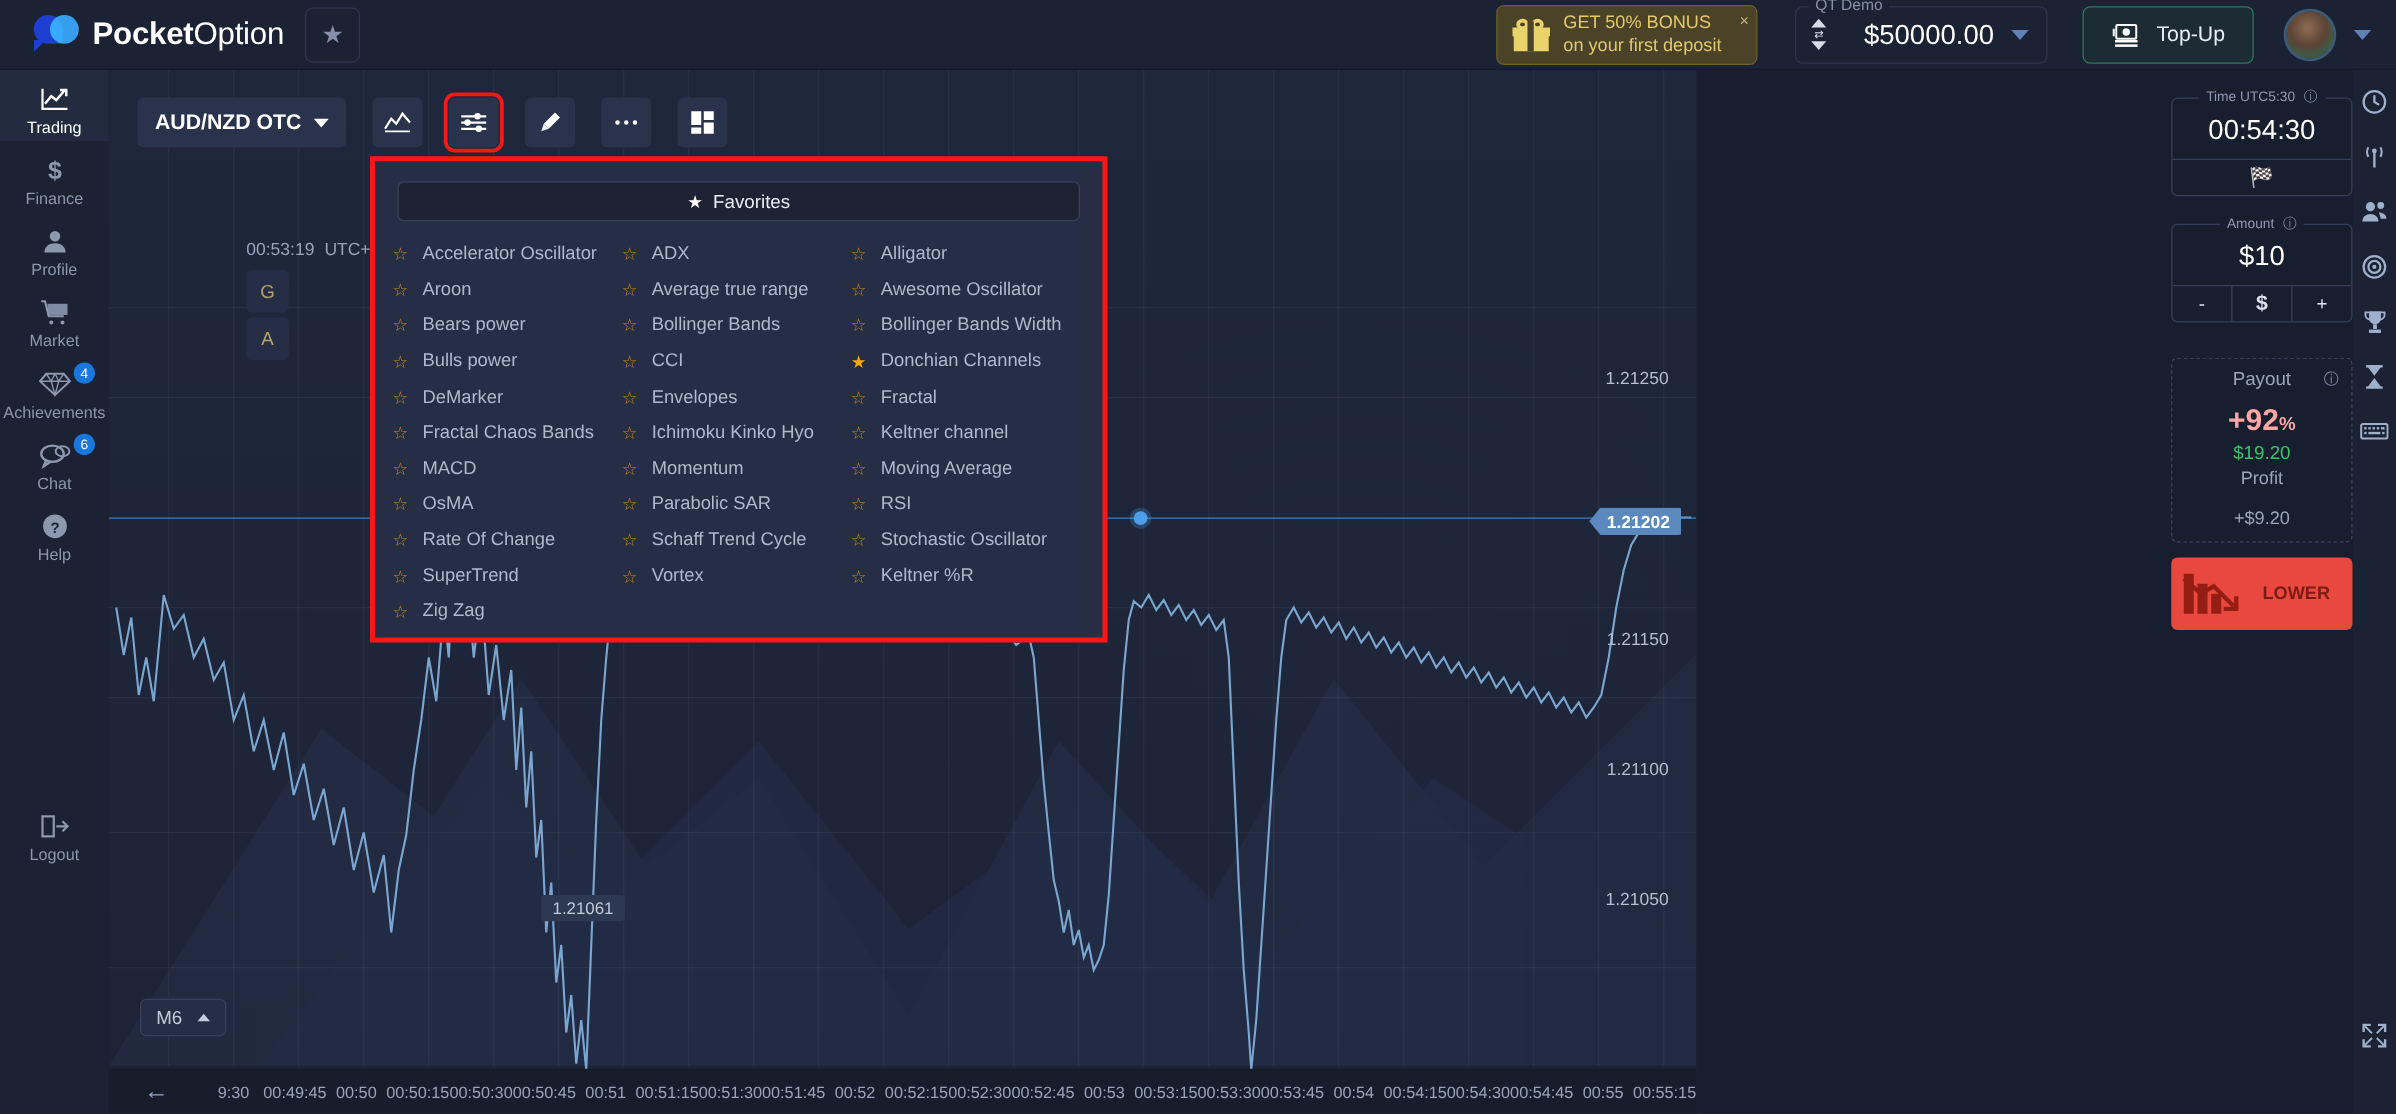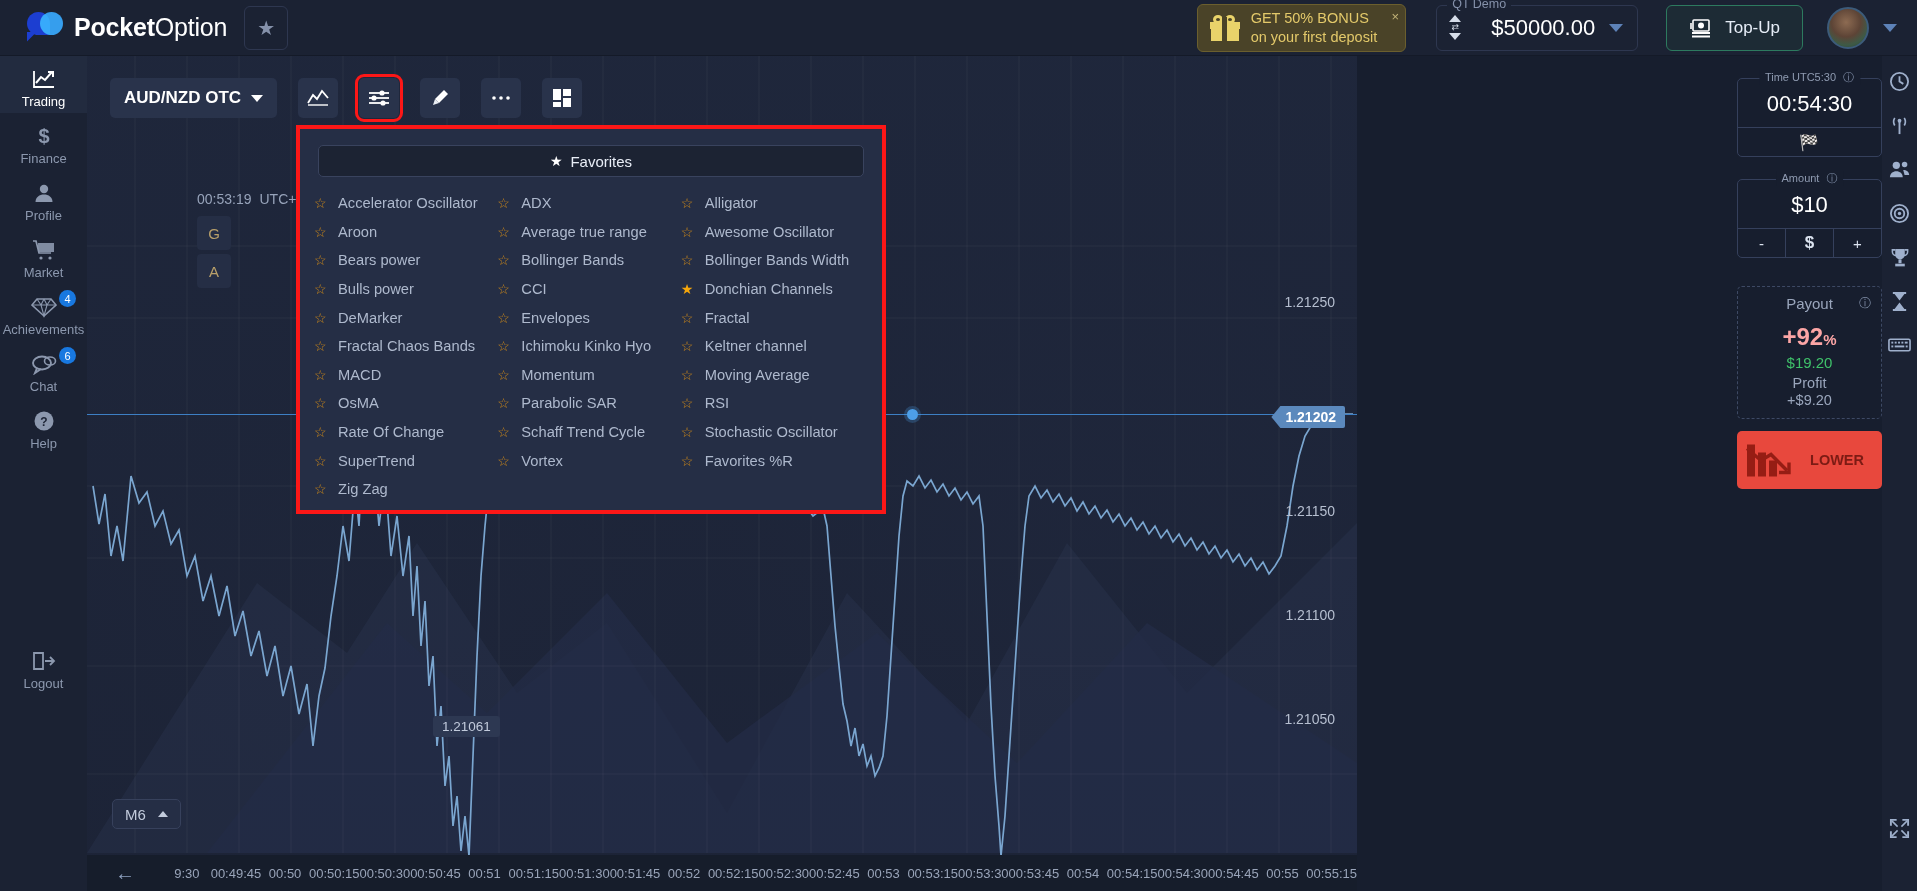--- a/index.html
+++ b/index.html
@@ -212,21 +212,21 @@
     position:relative; border:1px dashed #3d4964; border-radius:5px; margin-top:28px;
     padding: 14px 0 10px; text-align:center;
   }
   .payout-head { position:absolute; top:8px; left:0; right:0; display:flex; align-items:center; justify-content:center;}
   .payout-head .t { font-size:15px; color:#9aa6bc; }
   .payout-head .q { position:absolute; right:10px; color:#7f8da6; font-size:12px; }
   .payout-pct { margin-top:22px; font-size:24px; color:#fca5a5; font-weight:700; }
   .payout-pct small { font-size:15px; }
   .payout-amt { font-size:15px; color:#3fc16a; margin-top:3px; }
   .payout-profit-l { font-size:14.5px; color:#9aa6bc; margin-top:4px; }
-  .payout-profit-v { font-size:14.5px; color:#9aa6bc; margin-top:1px; }
+  .payout-profit-v { font-size:14.5px; color:#9aa6bc; margin-top:16px; }
   .trade-btn {
     margin-top:16px; height:58px; border-radius:5px; display:flex; align-items:center;
     justify-content:flex-end; padding-right:18px; font-size:14.5px; font-weight:700; position:relative;
   }
   .trade-btn .ico { position:absolute; left:8px; top:50%; transform:translateY(-50%); }
   .higher { background:#4cb950; color:#1d5f22; }
   .lower  { background:#e8483d; color:#7c1b14; margin-top:12px; }
 
   
   #rightrail {
@@ -692,21 +692,21 @@
         <div class="ind-item">
           <span class="star">☆</span>
           <span>SuperTrend</span>
         </div>
         <div class="ind-item">
           <span class="star">☆</span>
           <span>Vortex</span>
         </div>
         <div class="ind-item">
           <span class="star">☆</span>
-          <span>Favorites %R</span>
+          <span>Keltner %R</span>
         </div>
         <div class="ind-item">
           <span class="star">☆</span>
           <span>Zig Zag</span>
         </div>
       </div>
   </div>
 
   <div id="rightpanel">
 

